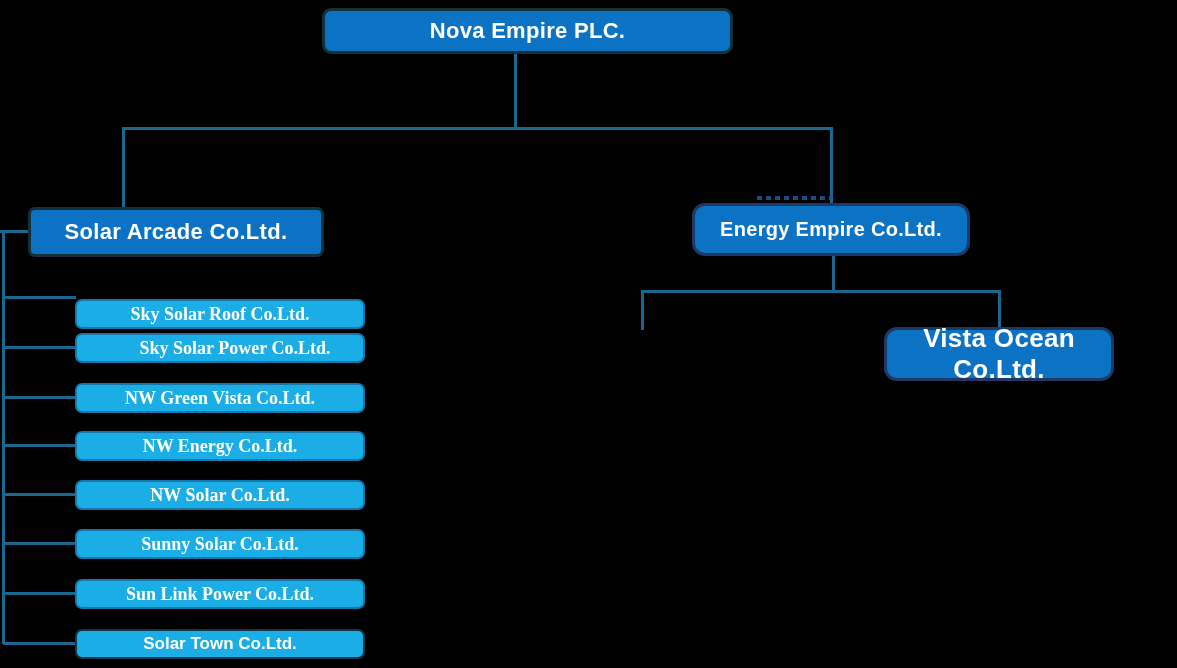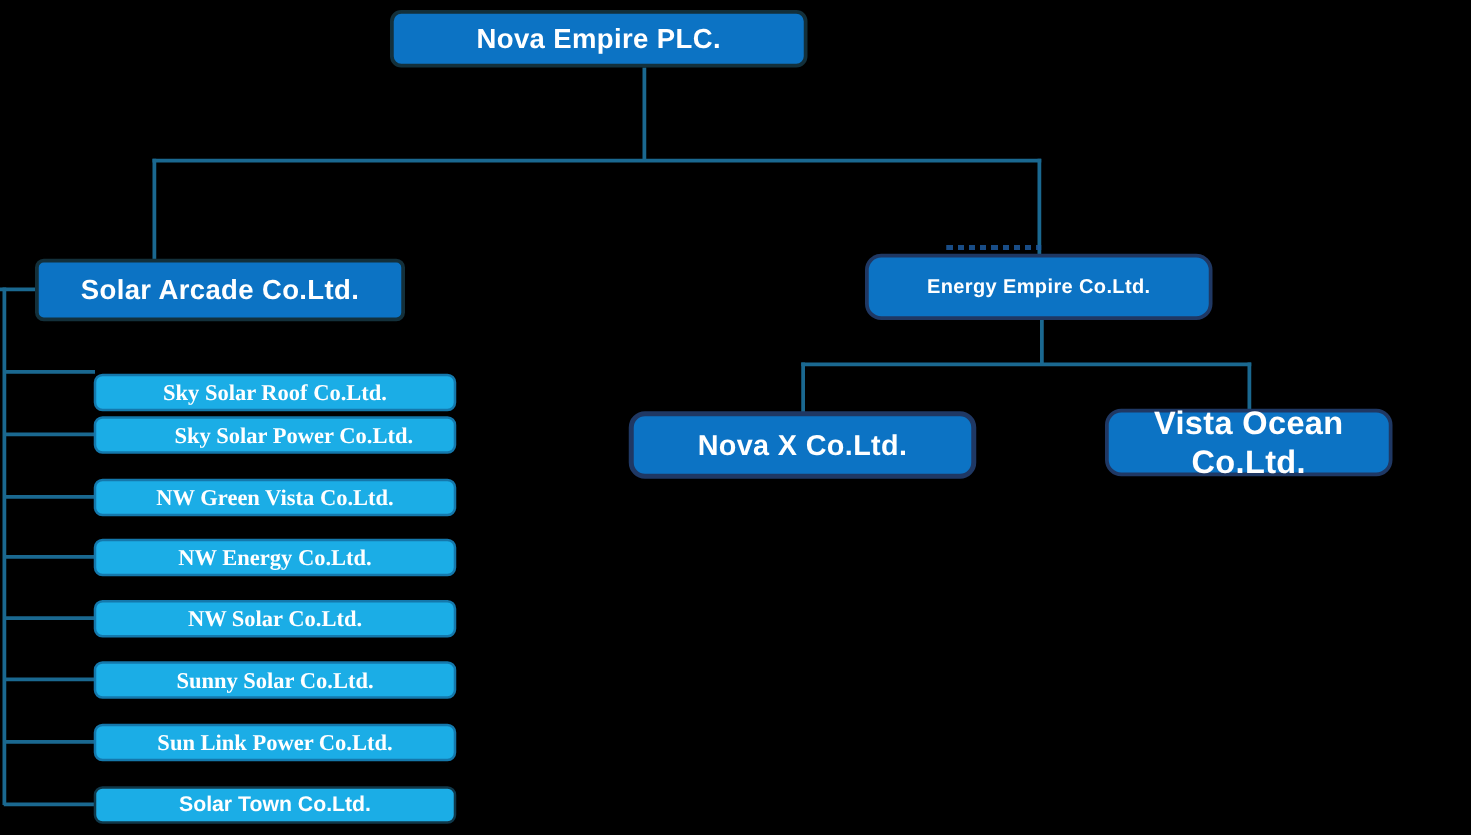--- a/index.html
+++ b/index.html
@@ -61,23 +61,23 @@
     position: absolute;
     left: 757px; top: 196px;
     width: 76px; height: 4px;
     background: repeating-linear-gradient(90deg,
       #1d5a9e 0px, #1d5a9e 5px,
       transparent 5px, transparent 9px);
     opacity: .85;
   }
 
   
-  #node-root          { left: 312px; top:   8px; width: 334px; height: 46px; }
+  #node-root          { left: 322px; top:   8px; width: 411px; height: 46px; }
   #node-solar-arcade  { left:  28px; top: 207px; width: 296px; height: 50px; border-radius: 7px; }
-  #node-energy-empire { left: 692px; top: 203px; width: 278px; height: 53px; font-size: 16px; }
+  #node-energy-empire { left: 692px; top: 203px; width: 278px; height: 53px; font-size: 20px; }
   #node-nova-x        { left: 503px; top: 329px; width: 278px; height: 54px; font-size: 23px; border-width: 4px; }
   #node-vista-ocean   { left: 884px; top: 327px; width: 230px; height: 54px; font-size: 26px; }
 
   .node.child { left: 75px; width: 290px; height: 30px; }
   #child-0 { top: 283px; margin-top: 16px; }
   #child-1 { top: 333px; padding-left: 30px; }
   #child-2 { top: 383px; }
   #child-3 { top: 431px; }
   #child-4 { top: 480px; }
   #child-5 { top: 529px; }
@@ -130,23 +130,20 @@
   </div>
 
   <div class="node parent" id="node-solar-arcade">
     <span>Solar Arcade Co.Ltd.</span>
   </div>
 
   <div class="node parent navy" id="node-energy-empire">
     <span>Energy Empire Co.Ltd.</span>
   </div>
 
-  <div class="node parent navy" id="node-nova-x">
-    <span>Nova X Co.Ltd.</span>
-  </div>
 
   <div class="node parent navy" id="node-vista-ocean">
     <span>Vista Ocean Co.Ltd.</span>
   </div>
 
   <div class="node child" id="child-0">
     <span>Sky Solar Roof Co.Ltd.</span>
   </div>
   <div class="node child" id="child-1">
     <span>Sky Solar Power Co.Ltd.</span>

